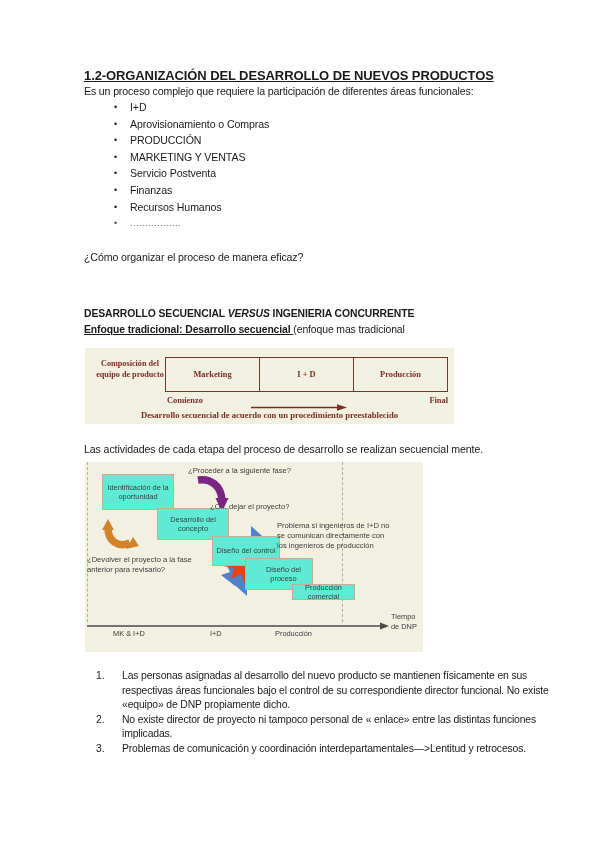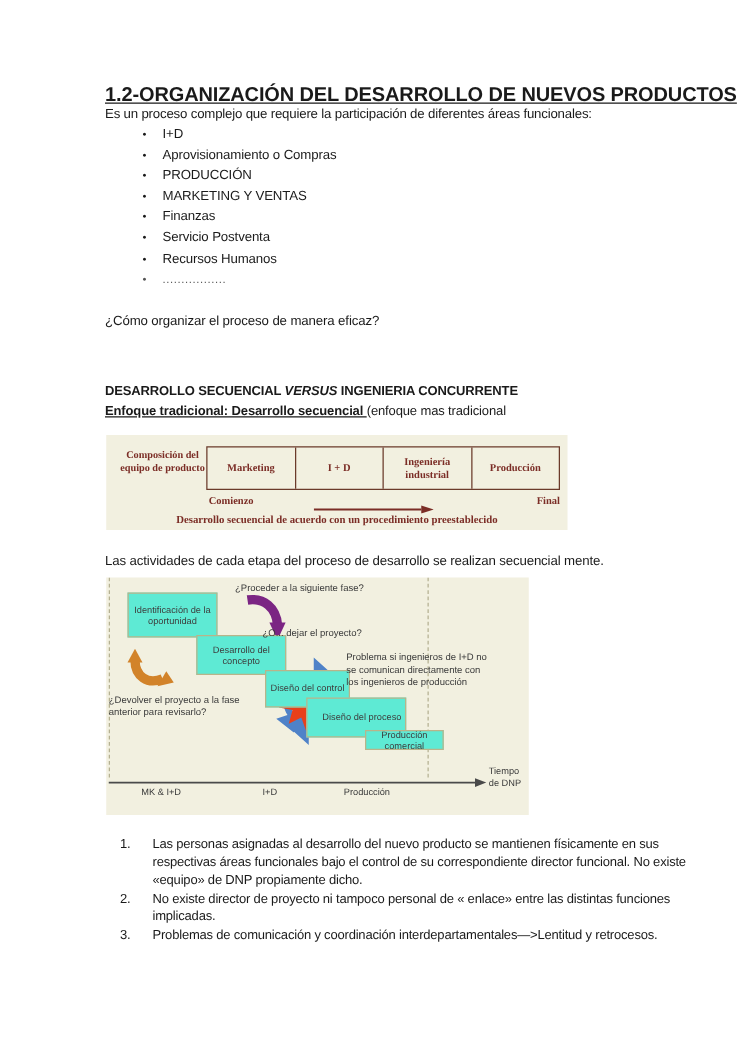--- a/index.html
+++ b/index.html
@@ -21,21 +21,21 @@
     height: 848px;
     background: #ffffff;
     box-sizing: border-box;
   }
 
   
   .doc-title {
     position: absolute;
     left: 84px;
     top: 68px;
-    font-size: 16px;
+    font-size: 13px;
     font-weight: bold;
     text-decoration: underline;
     letter-spacing: -0.1px;
     white-space: nowrap;
   }
   .intro-line {
     position: absolute;
     left: 84px;
     top: 85px;
     font-size: 10.6px;
@@ -272,38 +272,37 @@
 
   <div class="doc-title">1.2-ORGANIZACIÓN DEL DESARROLLO DE NUEVOS PRODUCTOS</div>
 
   <div class="intro-line">Es un proceso complejo que requiere la participación de diferentes áreas funcionales:</div>
 
   <ul class="bullets">
     <li>I+D</li>
     <li>Aprovisionamiento o Compras</li>
     <li>PRODUCCIÓN</li>
     <li>MARKETING Y VENTAS</li>
+    <li>Servicio Postventa</li>
     <li>Finanzas</li>
-    <li>Servicio Postventa</li>
     <li>Recursos Humanos</li>
     <li class="dots">.................</li>
   </ul>
 
   <div class="question-line">¿Cómo organizar el proceso de manera eficaz?</div>
 
   <div class="section-head"><span>DESARROLLO SECUENCIAL </span><i>VERSUS</i><span> INGENIERIA CONCURRENTE</span></div>
 
   <div class="section-sub"><span class="u">Enfoque tradicional: Desarrollo secuencial </span><span class="plain"> (enfoque mas tradicional</span></div>
 
   <div class="fig1">
     <div class="comp-label">Composición del equipo de producto</div>
     <div class="boxrow">
       <div class="cell">Marketing</div>
       <div class="cell">I + D</div>
-      <div class="cell">Ingeniería industrial</div>
       <div class="cell">Producción</div>
     </div>
     <div class="comienzo">Comienzo</div>
     <div class="final">Final</div>
     <svg class="arrowline" viewBox="0 0 96 7">
       <line x1="0" y1="3.5" x2="86" y2="3.5" stroke="#7B2D26" stroke-width="1.6"></line>
       <polygon points="86,0.3 96,3.5 86,6.7" fill="#7B2D26"></polygon>
     </svg>
     <div class="caption">Desarrollo secuencial de acuerdo con un procedimiento preestablecido</div>
   </div>
@@ -336,21 +335,21 @@
       </g>
 
       <g>
         <polygon fill="#E8401A" points="163,80 169,90 177,84 174,95 185,95 176,102 185,110 173,109 176,120 166,113 160,123 156,112 146,117 149,106 138,104 147,97 139,89 151,90 149,79 158,86"></polygon>
       </g>
     </svg>
 
     <div class="sbox" style="left:17px; top:12px; width:72px; height:36px;">Identificación de la oportunidad</div>
     <div class="sbox" style="left:72px; top:46px; width:72px; height:32px;">Desarrollo del concepto</div>
     <div class="sbox" style="left:127px; top:74px; width:68px; height:30px;">Diseño del control</div>
-    <div class="sbox" style="left:160px; top:96px; width:80px; height:32px;padding-left:11px;">Diseño del proceso</div>
+    <div class="sbox" style="left:160px; top:96px; width:68px; height:32px;padding-left:11px;">Diseño del proceso</div>
     <div class="sbox" style="left:207px; top:122px; width:63px; height:16px;">Producción comercial</div>
 
     <div class="ftext" style="left:103px; top:4px; width:160px;">¿Proceder a la siguiente fase?</div>
     <div class="ftext" style="left:125px; top:40px; width:150px;">¿O... dejar el proyecto?</div>
     <div class="ftext" style="left:2px; top:93px; width:125px;">¿Devolver el proyecto a la fase anterior para revisarlo?</div>
     <div class="ftext" style="left:192px; top:59px; width:115px;">Problema si ingenieros de I+D no se comunican directamente con los ingenieros de producción</div>
 
     <svg class="arrows" viewBox="0 0 338 190" style="pointer-events:none;">
       <line x1="2" y1="164" x2="295" y2="164" stroke="#4a4a4a" stroke-width="1.4"></line>
       <polygon points="295,160.5 304,164 295,167.5" fill="#4a4a4a"></polygon>

